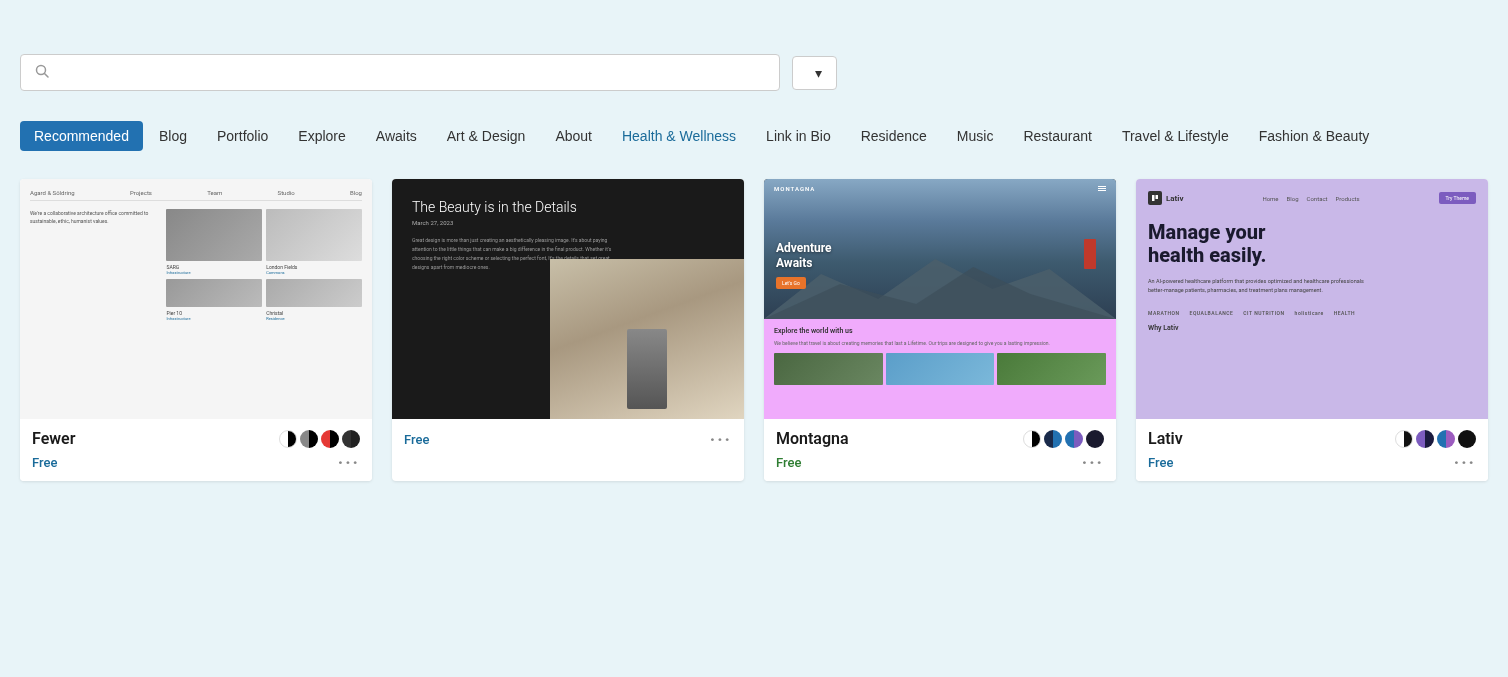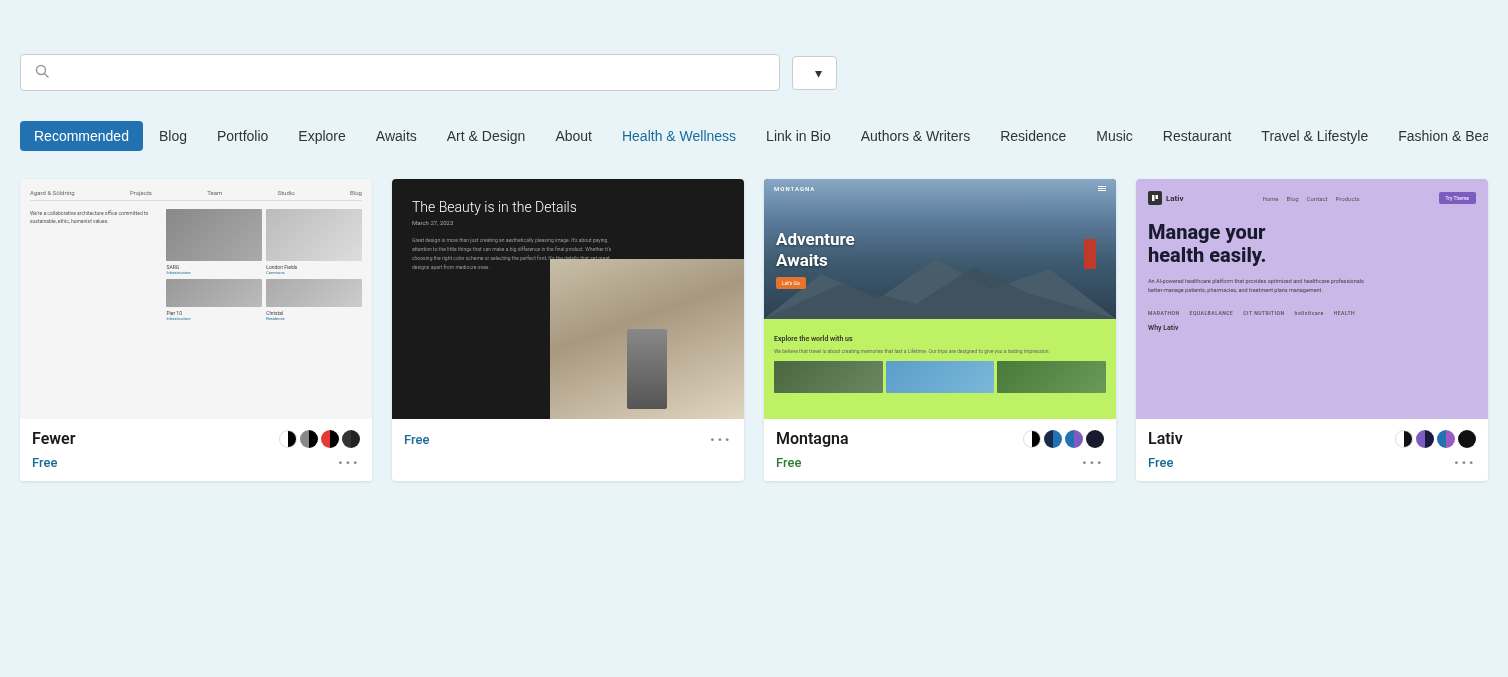--- a/index.html
+++ b/index.html
@@ -51,24 +51,24 @@
     .ron-image { position: absolute; bottom: 0; right: 0; width: 55%; height: 160px; background: linear-gradient(135deg, #d4c9b0 0%, #b8a898 50%, #e8ddd0 100%); }
 
     
     .preview-montagna { height: 240px; position: relative; overflow: hidden; background: #333; }
     .montagna-bg { width: 100%; height: 140px; background: linear-gradient(180deg, #87a8c4 0%, #5a7a9a 30%, #3d5a6e 60%, #2d3f52 100%); position: relative; }
     .montagna-nav { display: flex; justify-content: space-between; align-items: center; padding: 6px 10px; position: absolute; top: 0; left: 0; right: 0; z-index: 2; }
     .montagna-nav-brand { font-size: 6px; color: #fff; font-weight: 600; letter-spacing: 1px; }
     .montagna-nav-dots { width: 8px; height: 5px; display: flex; flex-direction: column; gap: 1px; }
     .montagna-nav-dots span { display: block; height: 1px; background: #fff; }
     .montagna-hero-text { position: absolute; bottom: 30px; left: 12px; z-index: 2; }
-    .montagna-hero-text h3 { color: #fff; font-size: 17px; font-weight: 700; line-height: 1.2; text-shadow: 0 1px 3px rgba(0,0,0,0.5); }
+    .montagna-hero-text h3 { color: #fff; font-size: 12px; font-weight: 700; line-height: 1.2; text-shadow: 0 1px 3px rgba(0,0,0,0.5); }
     .montagna-btn { background: #e8732a; color: #fff; font-size: 5px; padding: 3px 6px; border-radius: 2px; margin-top: 4px; display: inline-block; }
     .montagna-person { position: absolute; right: 20px; bottom: 50px; width: 12px; height: 30px; background: #c0392b; border-radius: 1px; z-index: 2; }
-    .montagna-lower { background: #bef264; padding: 16px 10px; height: 100px; }
+    .montagna-lower { background: #f0abfc; padding: 8px 10px; height: 100px; }
     .montagna-lower-title { font-size: 7px; font-weight: 600; color: #333; margin-bottom: 4px; }
     .montagna-lower-text { font-size: 5px; color: #666; line-height: 1.6; margin-bottom: 6px; }
     .montagna-photos { display: grid; grid-template-columns: repeat(3, 1fr); gap: 3px; }
     .montagna-photo { height: 32px; border-radius: 1px; }
     .montagna-photo.p1 { background: linear-gradient(135deg, #4a6741 0%, #6a8761 100%); }
     .montagna-photo.p2 { background: linear-gradient(135deg, #5b9ec9 0%, #7bb8da 100%); }
     .montagna-photo.p3 { background: linear-gradient(135deg, #4a7a3a 0%, #6a9a5a 100%); }
 
     
     .preview-lativ { height: 240px; background: #c9b8e8; position: relative; overflow: hidden; padding: 12px; }
@@ -143,21 +143,20 @@
   <nav class="category-nav" id="cat-nav">
       <button class="cat-btn active">Recommended</button>
       <button class="cat-btn">Blog</button>
       <button class="cat-btn">Portfolio</button>
       <button class="cat-btn">Explore</button>
       <button class="cat-btn">Awaits</button>
       <button class="cat-btn">Art &amp; Design</button>
       <button class="cat-btn">About</button>
       <button class="cat-btn colored">Health &amp; Wellness</button>
       <button class="cat-btn">Link in Bio</button>
-      <button class="cat-btn">Authors &amp; Writers</button>
       <button class="cat-btn">Residence</button>
       <button class="cat-btn">Music</button>
       <button class="cat-btn">Restaurant</button>
       <button class="cat-btn">Travel &amp; Lifestyle</button>
       <button class="cat-btn">Fashion &amp; Beauty</button>
     </nav>
 
   <div class="themes-grid" id="themes-grid">
       <div class="theme-card">
     <div class="theme-preview">

